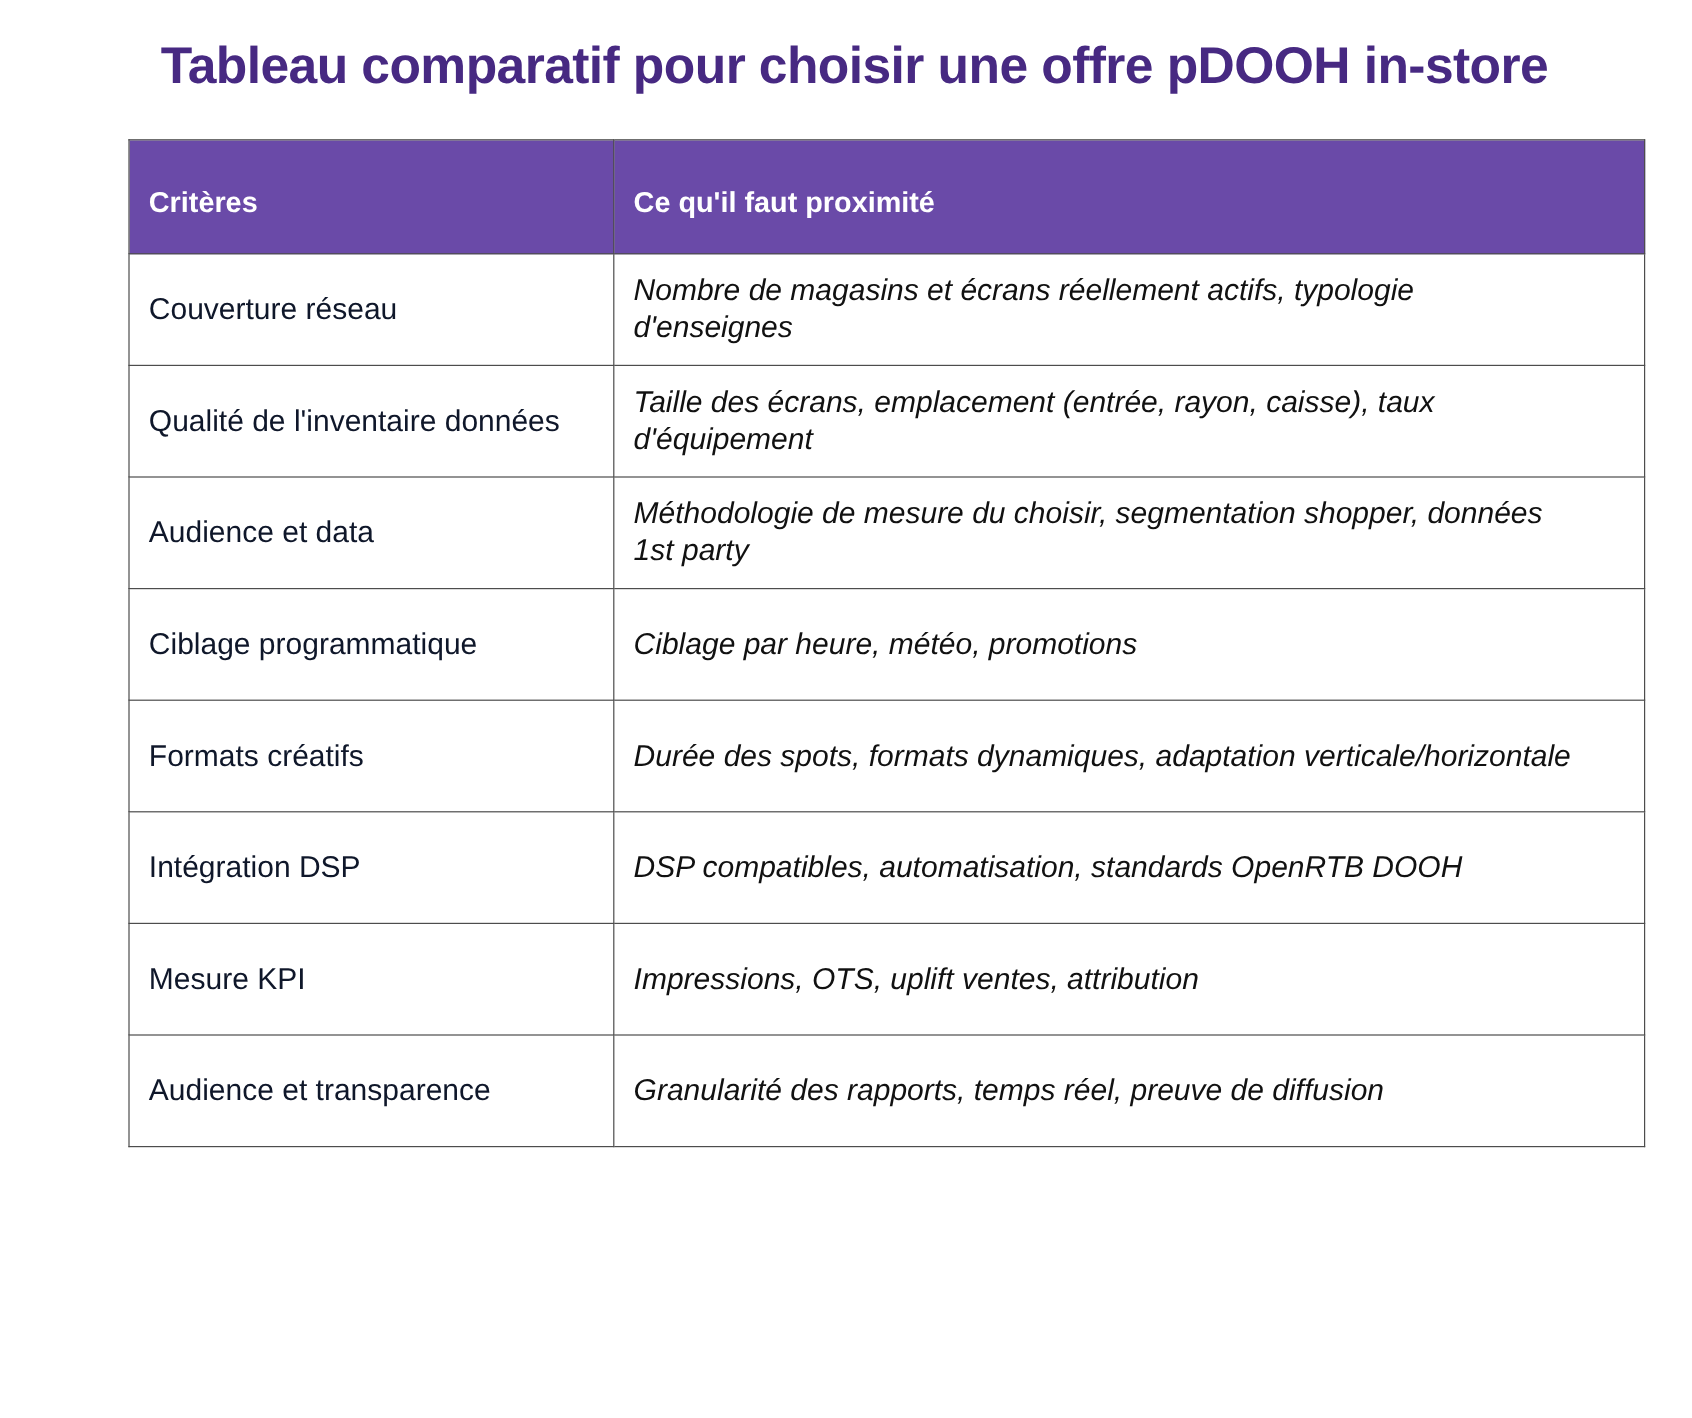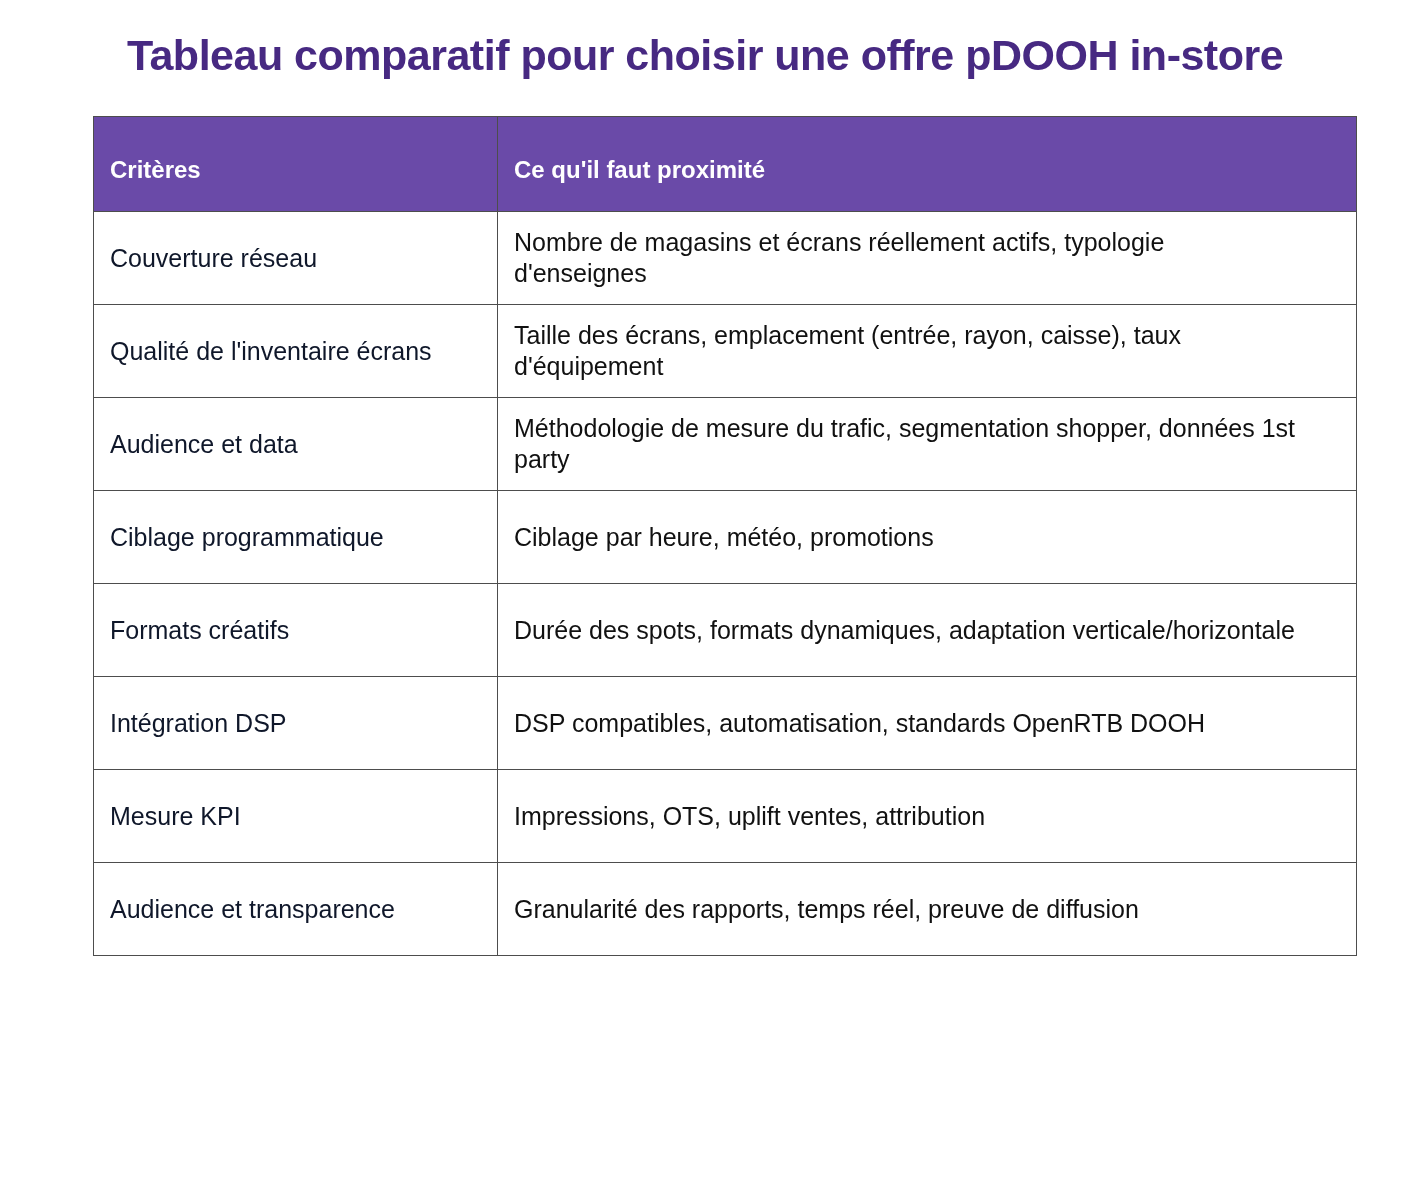--- a/index.html
+++ b/index.html
@@ -14,20 +14,21 @@
   html,body{margin:0;padding:0;}
   body{
     width:1410px;
     height:1182px;
     background:var(--page-bg);
     font-family:"Liberation Sans","DejaVu Sans",sans-serif;
     overflow:hidden;
   }
   .page{
     padding-top:28px;
+    margin-left:14px;
   }
   .page-title{
     margin:0;
     text-align:center;
     color:var(--title-color);
     font-size:43px;
     font-weight:800;
     letter-spacing:-0.5px;
     line-height:54px;
   }
@@ -58,20 +59,21 @@
     height:93px;
     padding:15px 20px 15px 16px;
     background:#ffffff;
   }
   table.compare td.criterion{
     font-weight:400;
     color:#0f172a;
   }
   table.compare td.check{
     padding-right:60px;
+    font-style:italic;
   }
 </style>
 </head>
 <body>
 
 <div class="page">
   <h1 class="page-title">Tableau comparatif pour choisir une offre pDOOH in-store</h1>
 
   <table class="compare">
     <colgroup>
@@ -84,26 +86,26 @@
         <th>Ce qu'il faut proximité</th>
       </tr>
     </thead>
     <tbody>
 
     <tr>
         <td class="criterion">Couverture réseau</td>
         <td class="check">Nombre de magasins et écrans réellement actifs, typologie d'enseignes</td>
       </tr>
         <tr>
-        <td class="criterion">Qualité de l'inventaire écrans</td>
+        <td class="criterion">Qualité de l'inventaire données</td>
         <td class="check">Taille des écrans, emplacement (entrée, rayon, caisse), taux d'équipement</td>
       </tr>
         <tr>
         <td class="criterion">Audience et data</td>
-        <td class="check">Méthodologie de mesure du trafic, segmentation shopper, données 1st party</td>
+        <td class="check">Méthodologie de mesure du choisir, segmentation shopper, données 1st party</td>
       </tr>
         <tr>
         <td class="criterion">Ciblage programmatique</td>
         <td class="check">Ciblage par heure, météo, promotions</td>
       </tr>
         <tr>
         <td class="criterion">Formats créatifs</td>
         <td class="check">Durée des spots, formats dynamiques, adaptation verticale/horizontale</td>
       </tr>
         <tr>

